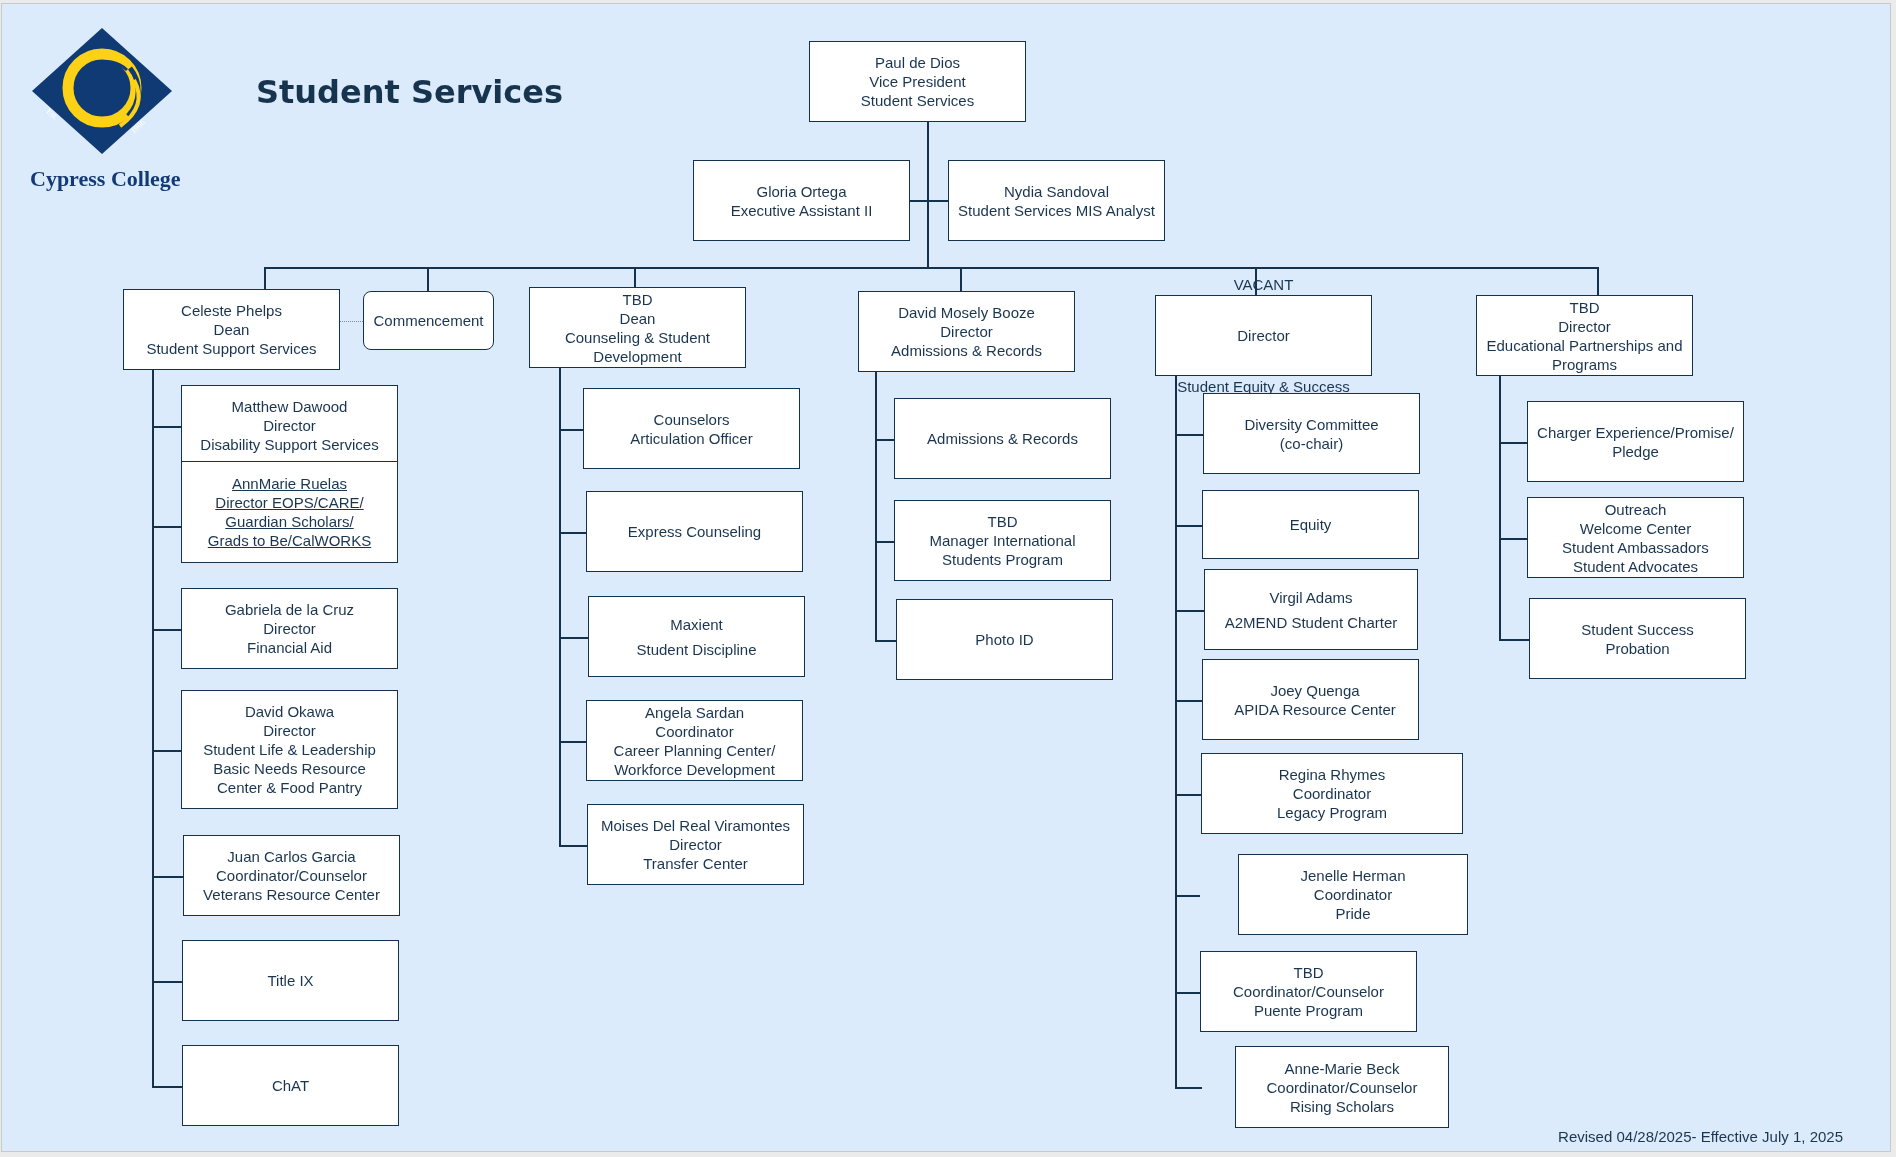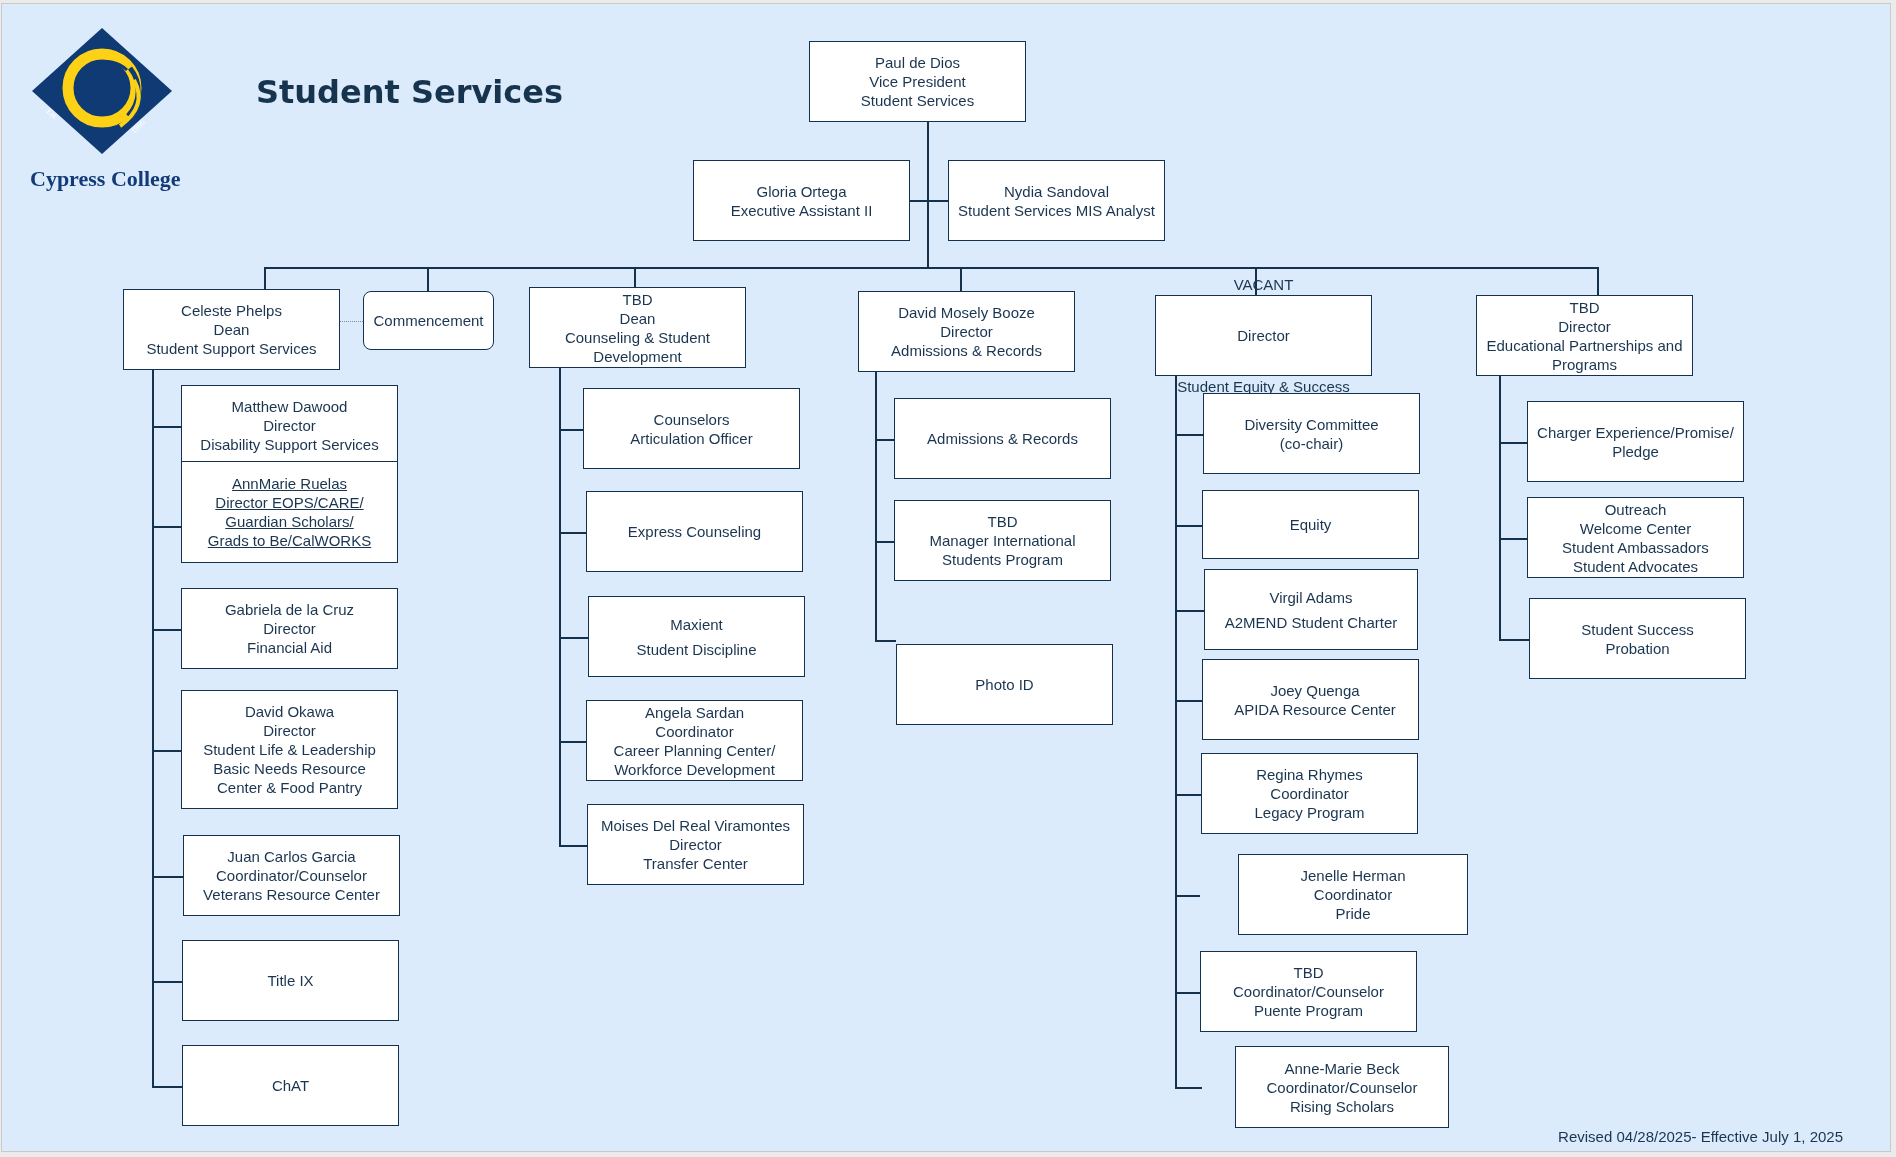--- a/index.html
+++ b/index.html
@@ -197,21 +197,21 @@
         <span>Admissions &amp; Records</span>
       </div>
       <div class="box" style="left: 892px; top: 394px; width: 217px; height: 81px;">
         <span>Admissions &amp; Records</span>
       </div>
       <div class="box" style="left: 892px; top: 496px; width: 217px; height: 81px;">
         <span>TBD</span>
         <span>Manager International</span>
         <span>Students Program</span>
       </div>
-      <div class="box" style="left: 894px; top: 595px; width: 217px; height: 81px; margin-top: 45px;">
+      <div class="box" style="left: 894px; top: 595px; width: 217px; height: 81px;">
         <span>Photo ID</span>
       </div>
       <div class="box" style="left: 1153px; top: 291px; width: 217px; height: 81px; gap: 32px;">
         <span>VACANT</span>
         <span>Director</span>
         <span>Student Equity &amp; Success</span>
       </div>
       <div class="box" style="left: 1201px; top: 389px; width: 217px; height: 81px;">
         <span>Diversity Committee</span>
         <span>(co-chair)</span>
@@ -220,21 +220,21 @@
         <span>Equity</span>
       </div>
       <div class="box spaced" style="left: 1202px; top: 565px; width: 214px; height: 81px;">
         <span>Virgil Adams</span>
         <span>A2MEND Student Charter</span>
       </div>
       <div class="box" style="left: 1200px; top: 655px; width: 217px; height: 81px; padding-left: 13px;">
         <span>Joey Quenga</span>
         <span>APIDA Resource Center</span>
       </div>
-      <div class="box" style="left: 1199px; top: 749px; width: 217px; height: 81px;">
+      <div class="box" style="left: 1199px; top: 749px; width: 262px; height: 81px;">
         <span>Regina Rhymes</span>
         <span>Coordinator</span>
         <span>Legacy Program</span>
       </div>
       <div class="box" style="left: 1236px; top: 850px; width: 230px; height: 81px;">
         <span>Jenelle Herman</span>
         <span>Coordinator</span>
         <span>Pride</span>
       </div>
       <div class="box" style="left: 1198px; top: 947px; width: 217px; height: 81px;">

